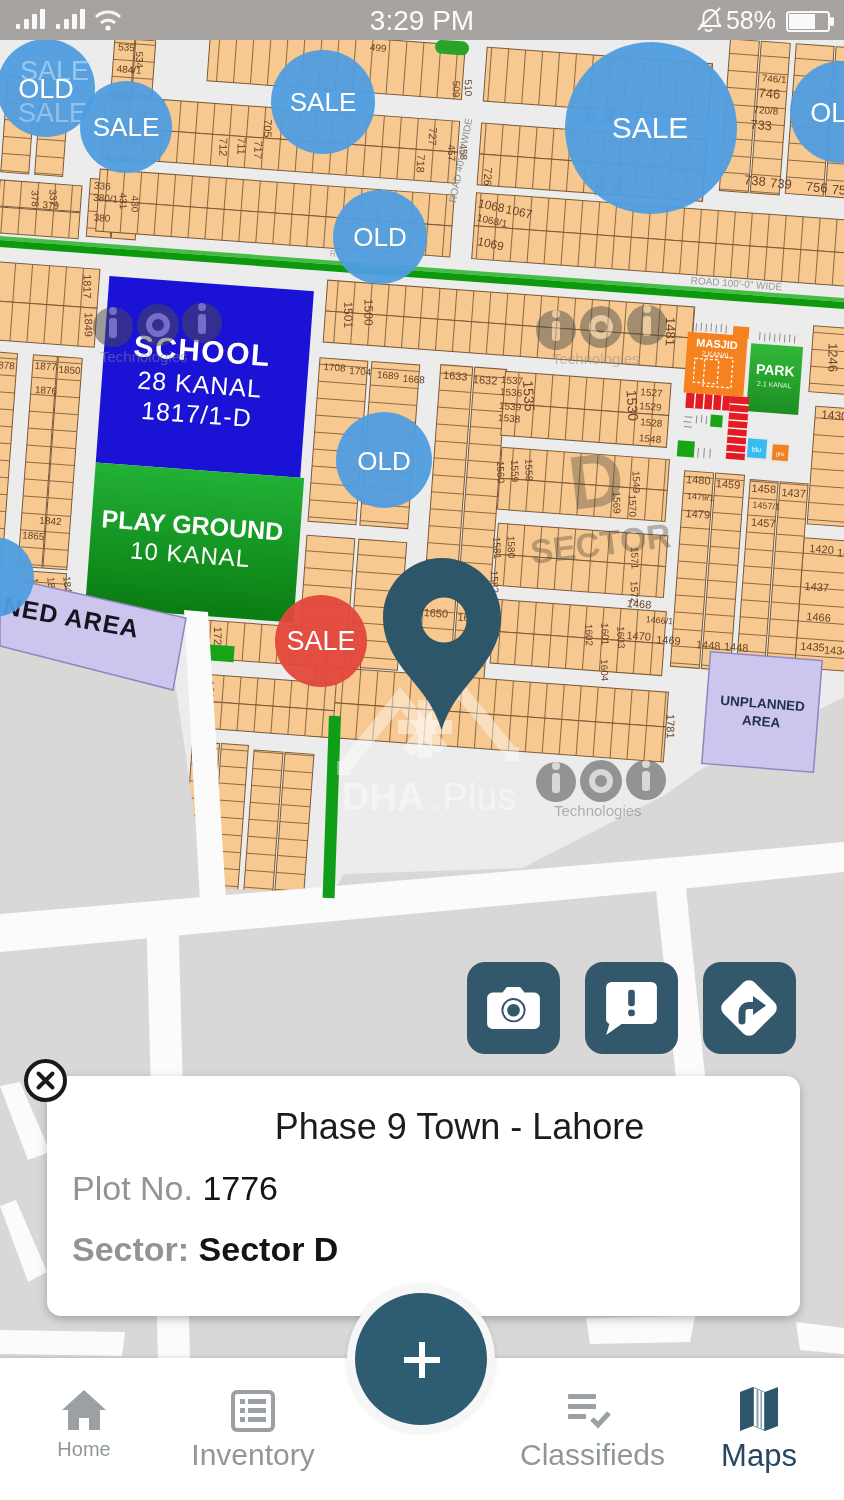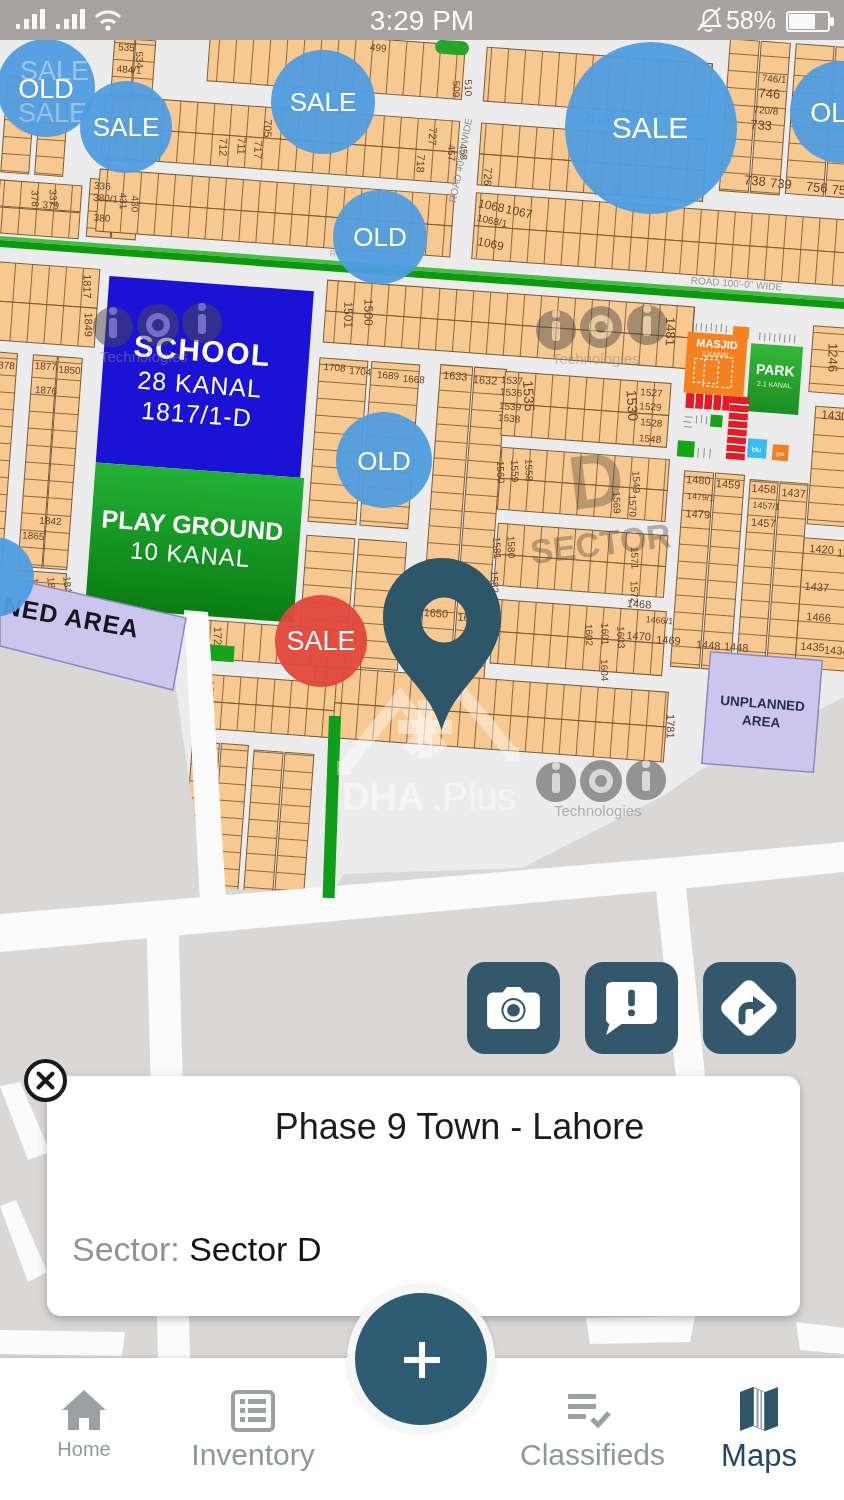--- a/index.html
+++ b/index.html
@@ -574,23 +574,24 @@
     <rect x="10" y="10" width="44" height="44" rx="8" fill="#ffffff" transform="rotate(45 32 32)"></rect>
     <path fill="none" stroke="#33576b" stroke-width="7" stroke-linecap="round" d="M25 45 v-9 a6.5 6.5 0 0 1 6.5 -6.5 h8"></path>
     <path fill="#33576b" d="M36 20 l13 9.5 l-13 9.5 z"></path>
   </svg>
 </div>
 
 <div class="abs" style="left:47px;top:1076px;width:753px;height:240px;background:#ffffff;border-radius:14px;box-shadow:0 3px 10px rgba(0,0,0,0.25);">
 
   <div class="abs" style="left:0;top:30px;width:753px;text-align:center;font-size:36px;color:#1c1c1c;padding-left:36px;">Phase 9 Town - Lahore</div>
 
-
-
-  <div class="abs" style="left:25px;top:154px;font-size:34px;color:#939393;">Sector: <span style="color:#141414;">Sector D</span></div>
+  <div class="abs" style="left:25px;top:93px;font-size:34px;color:#939393;">Plot No. <span style="color:#141414;">1776</span></div>
+
+
+  <div class="abs" style="left:25px;top:154px;font-size:34px;color:#939393;font-weight:bold;">Sector: <span style="color:#141414;">Sector D</span></div>
 
 </div>
 
 <svg class="abs" style="left:22px;top:1057px" width="47" height="47" viewBox="0 0 47 47">
   <circle cx="23.5" cy="23.5" r="19.5" fill="#ffffff" stroke="#1a1a1a" stroke-width="4"></circle>
   <path stroke="#1a1a1a" stroke-width="4" stroke-linecap="round" d="M16.5 16.5 L30.5 30.5 M30.5 16.5 L16.5 30.5"></path>
 </svg>
 
 <div class="abs" style="left:0;top:1358px;width:844px;height:142px;background:#ffffff;box-shadow:0 -1px 4px rgba(0,0,0,0.12);"></div>
 

